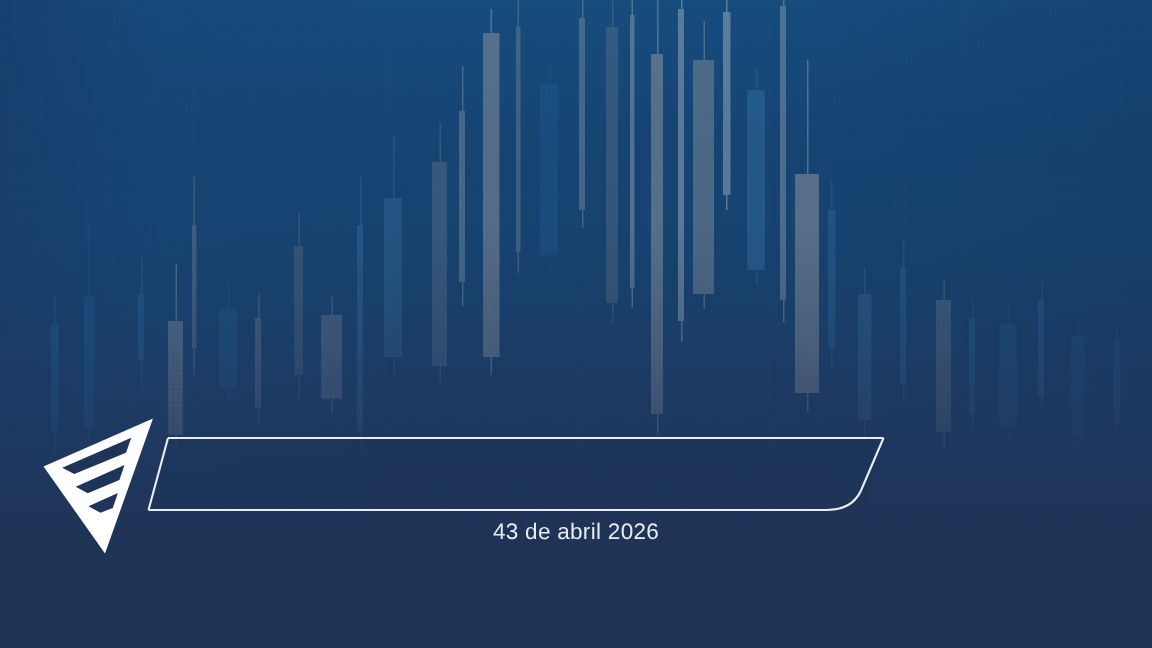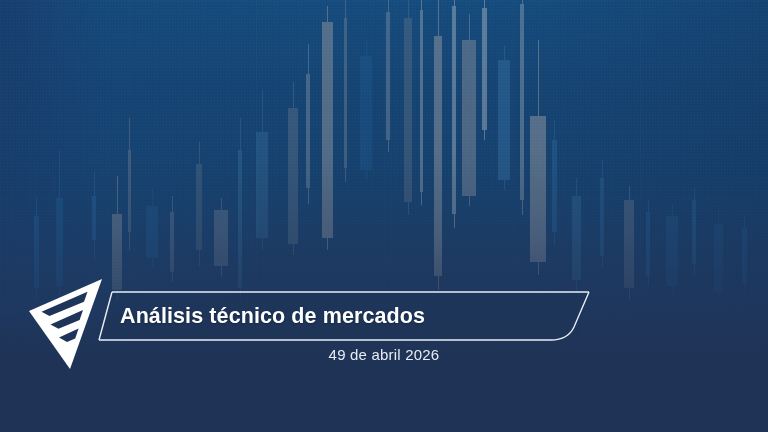--- a/index.html
+++ b/index.html
@@ -318,18 +318,17 @@
     </svg>
   </div>
 
   <div id="banner">
     <svg viewBox="0 0 492 50" xmlns="http://www.w3.org/2000/svg" preserveAspectRatio="none" aria-hidden="true">
       <path d="M14 1 L491 1 L491 1 L478 49 L1 49 Z" fill="#1d3558" fill-opacity="0.55"></path>
       <path d="M14 1 L491 1" stroke="#e9eef6" stroke-width="1.4" fill="none"></path>
       <path d="M1 49 L453 49 Q470 49 476 36 L491 1" stroke="#e9eef6" stroke-width="1.4" fill="none"></path>
       <path d="M14 1 L1 49" stroke="#e9eef6" stroke-width="1.4" fill="none"></path>
     </svg>
-    <div id="banner-title">Análisis técnico de mercados</div>
   </div>
 
-  <div id="date">49 de abril 2026</div>
+  <div id="date">43 de abril 2026</div>
 
 </div>
 
 </body></html>

